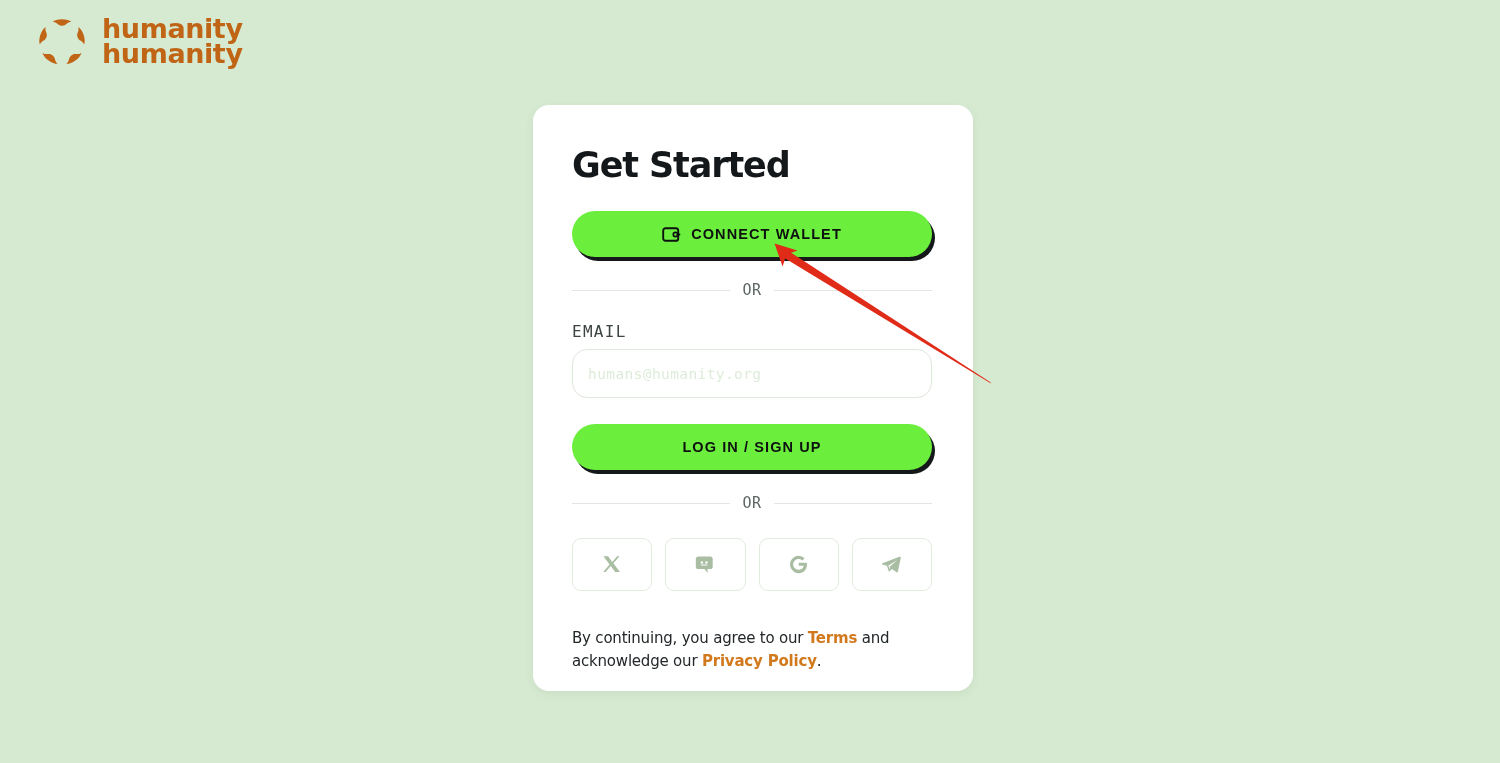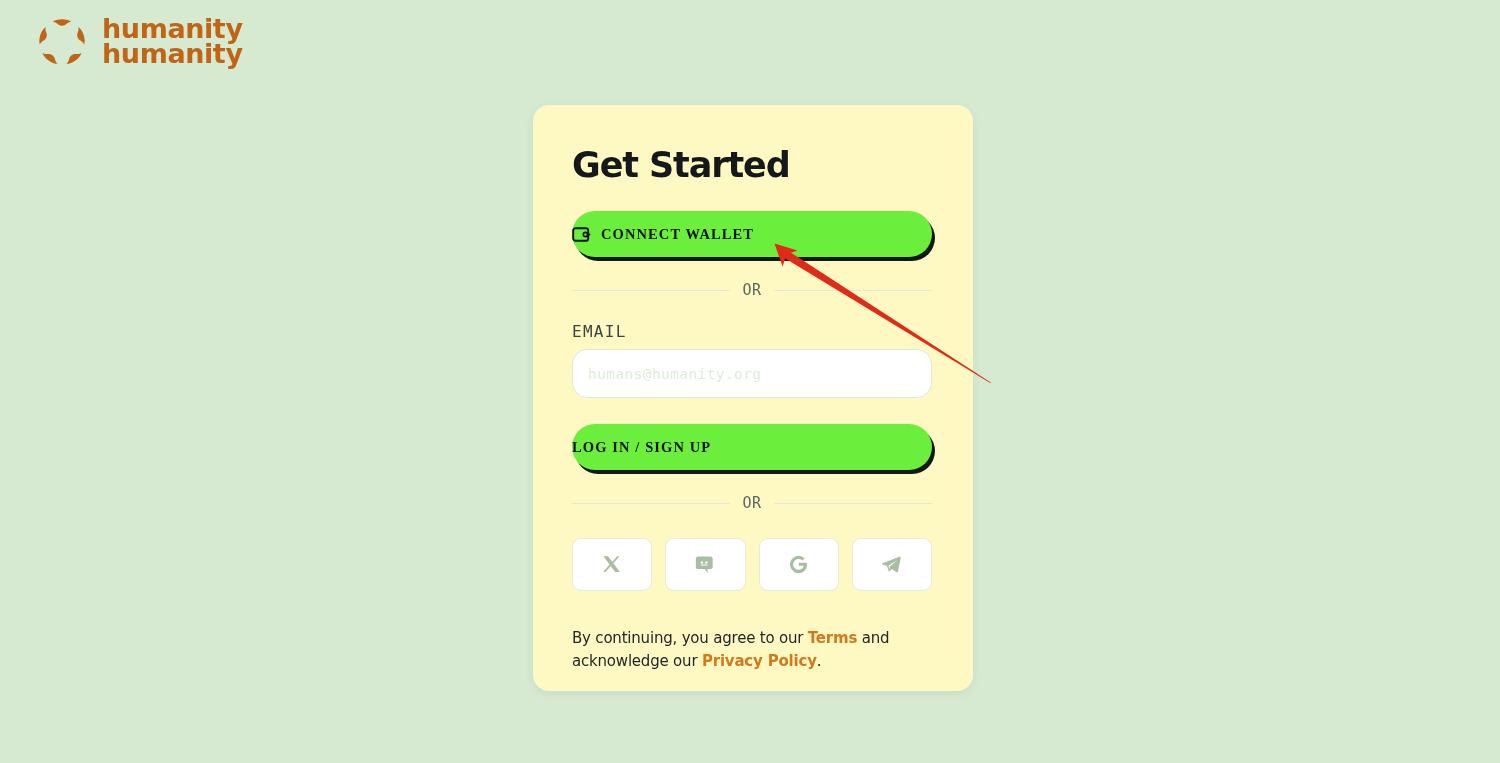--- a/index.html
+++ b/index.html
@@ -42,48 +42,49 @@
     color: #c06416;
   }
 
   
   .card {
     position: absolute;
     left: 533px;
     top: 105px;
     width: 440px;
     height: 586px;
-    background: #fef9c3;
+    background: #ffffff;
     border-radius: 16px;
     box-shadow: 0 3px 10px rgba(60, 80, 55, 0.07);
     padding: 40px 39px 8px 39px;
   }
 
   .card-title {
     font-family: "DejaVu Sans", sans-serif;
     font-size: 35px;
     font-weight: 700;
     letter-spacing: -1.1px;
     color: #14181a;
     margin-bottom: 26px;
   }
 
   
   .btn-primary {
     position: relative;
     display: flex;
     align-items: center;
+    justify-content: center;
     gap: 10px;
     width: 360px;
     height: 46px;
     background: #6bef3c;
     color: #0d1110;
     border: none;
     border-radius: 999px;
-    font-family: Liberation Serif, serif;
+    font-family: Liberation Sans, sans-serif;
     font-size: 14.5px;
     font-weight: 700;
     letter-spacing: 1.1px;
     cursor: pointer;
     box-shadow: 3px 4px 0 0 #14181a;
     margin-top: 16px;
   }
 
   .wallet-icon { display: block; flex: none; }
 

